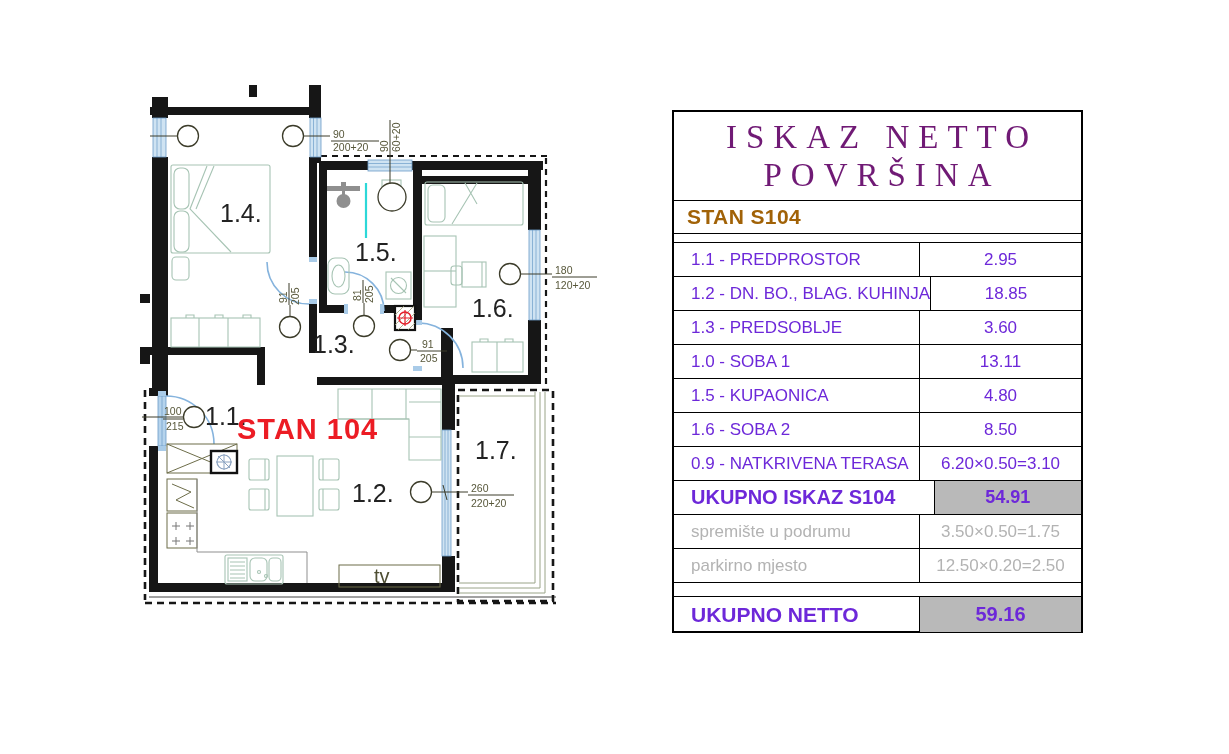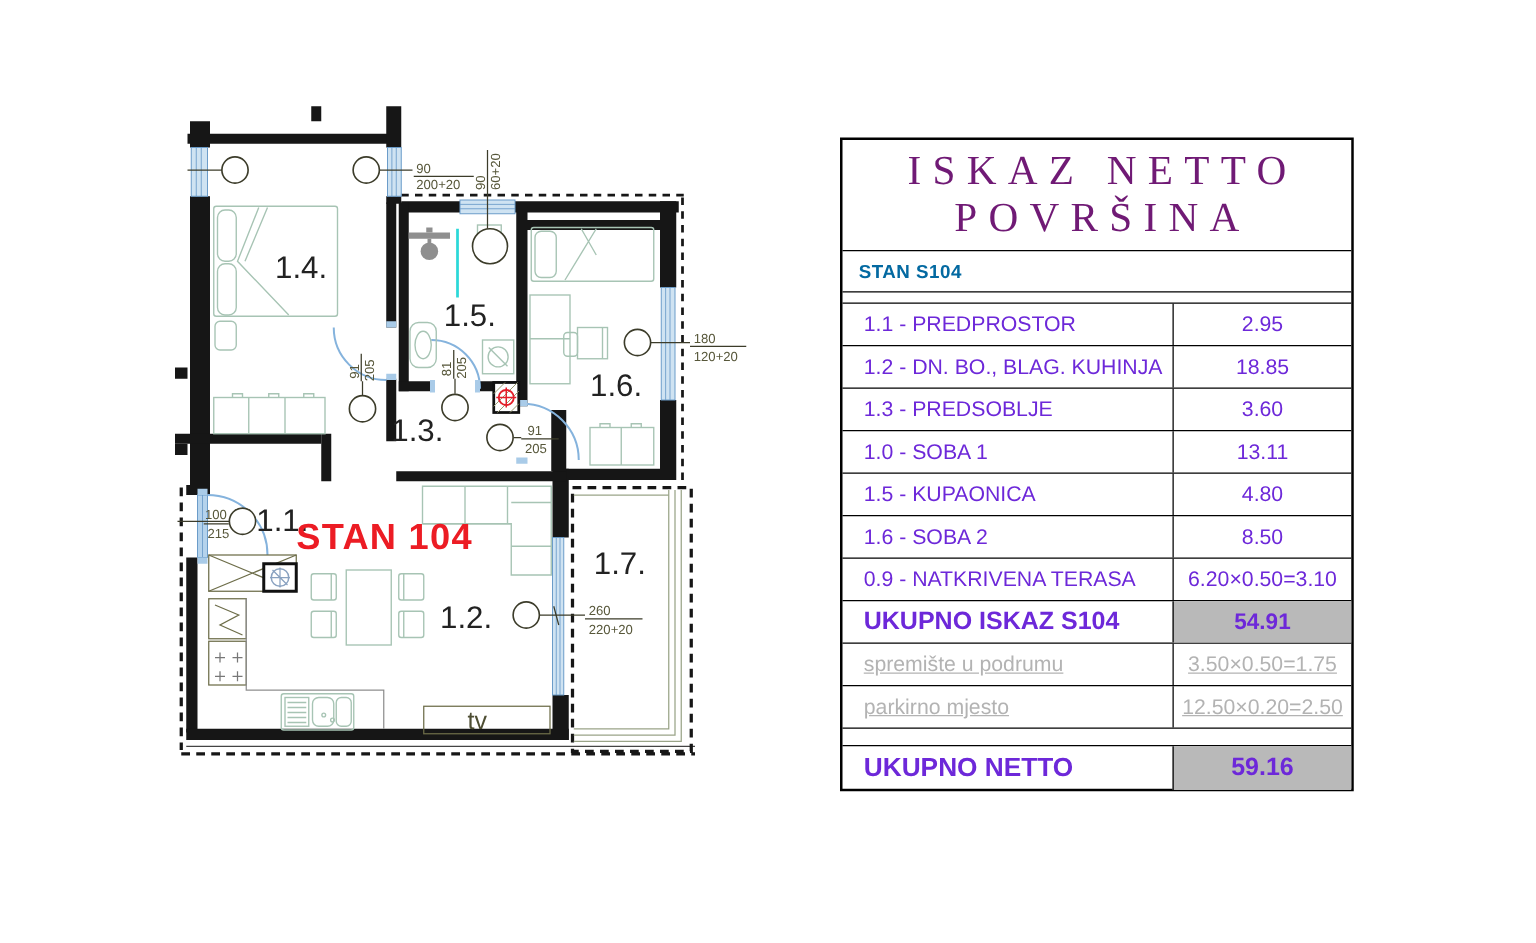--- a/index.html
+++ b/index.html
@@ -8,32 +8,32 @@
          font-family:"Liberation Sans",sans-serif;}
   #plan-svg{position:absolute;left:0;top:0;}
 
   
   .area-table{position:absolute;left:672px;top:110px;width:411px;height:523px;
               border:2px solid #000;background:#fff;}
   .t-title{height:88px;display:flex;flex-direction:column;justify-content:center;align-items:center;
            font-family:"Liberation Serif",serif;font-size:33px;letter-spacing:9px;padding-left:9px;
            line-height:38px;color:#701a75;}
   .t-sub{height:33px;border-top:1px solid #000;display:flex;align-items:center;padding-left:13px;
-         color:#0369a1;font-weight:bold;font-size:15px;letter-spacing:.4px;}
+         color:#a16207;font-weight:bold;font-size:21px;letter-spacing:.4px;}
   .t-spacer{height:9px;border-top:1px solid #000;}
   .t-spacer2{height:14px;border-top:1px solid #000;}
   .t-row{height:34px;border-top:1px solid #000;display:flex;font-size:17px;color:#6d28d9;}
   .t-row.final{height:36px;gap:16px;}
   .t-label{flex:1;display:flex;align-items:center;padding-left:17px;white-space:nowrap;}
-  .t-val{width:143px;border-left:1px solid #000;display:flex;align-items:center;justify-content:center;}
+  .t-val{width:162px;border-left:1px solid #000;display:flex;align-items:center;justify-content:center;}
   .t-row.total .t-label{font-weight:bold;font-size:20px;}
   .t-row.total .t-val{background:#b9b9b9;font-weight:bold;font-size:18px;margin-left:38px;}
   .t-row.final .t-label{font-weight:bold;font-size:21px;}
   .t-row.final .t-val{background:#b9b9b9;font-weight:bold;font-size:20px;}
-  .t-row.muted{color:#b3b3b3;text-decoration:underline;}
+  .t-row.muted{color:#b3b3b3;}
 
   
   .wall{fill:#161616;}
   .furn{fill:none;stroke:#a7c4b4;stroke-width:1.1;}
   .olive{fill:none;stroke:#6d6d49;stroke-width:1;}
   .gray{fill:none;stroke:#8f8f8f;stroke-width:1;}
   .dim-t{font-family:"Liberation Sans",sans-serif;font-size:10.5px;fill:#57573a;}
   .room-t{font-family:"Liberation Sans",sans-serif;font-size:25px;fill:#222;}
   .lead{stroke:#3c3c2a;stroke-width:1;fill:none;}
   .circ{fill:#fff;stroke:#3c3c2a;stroke-width:1.3;}

